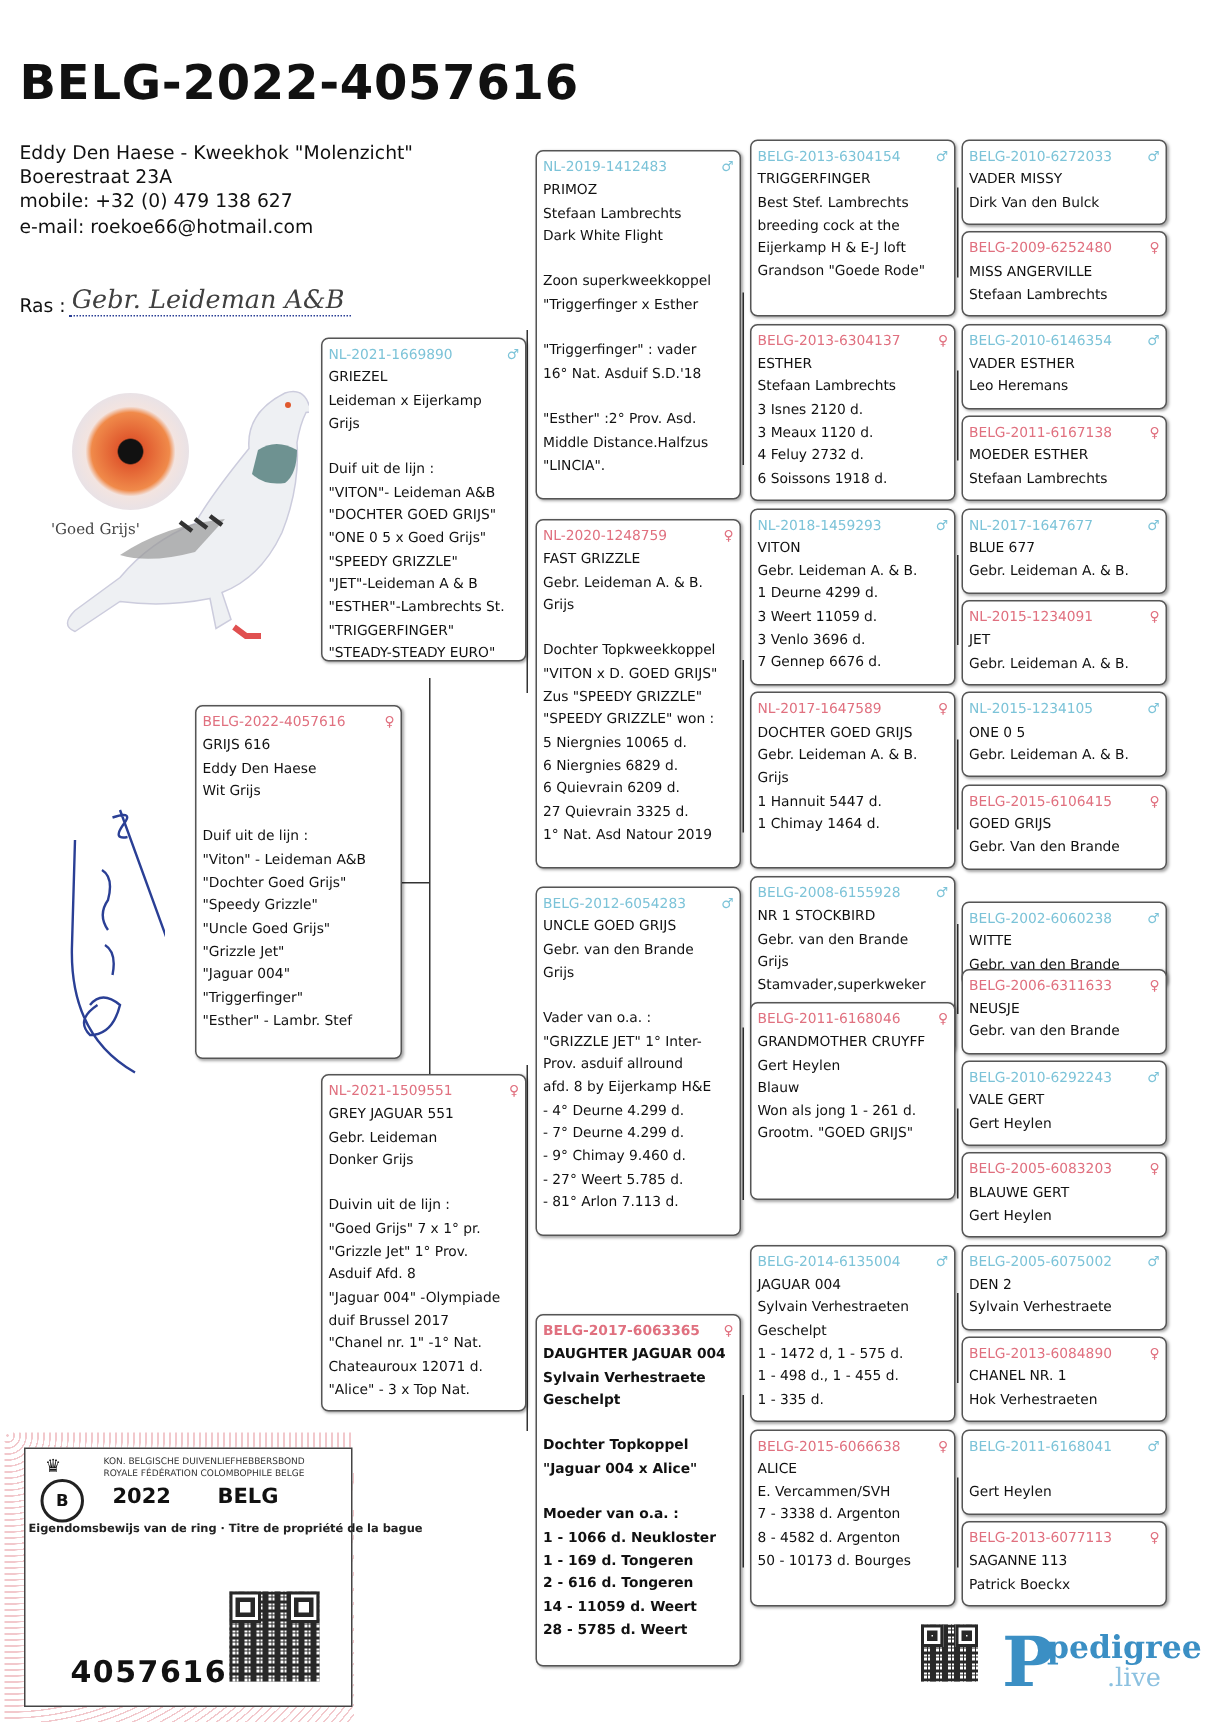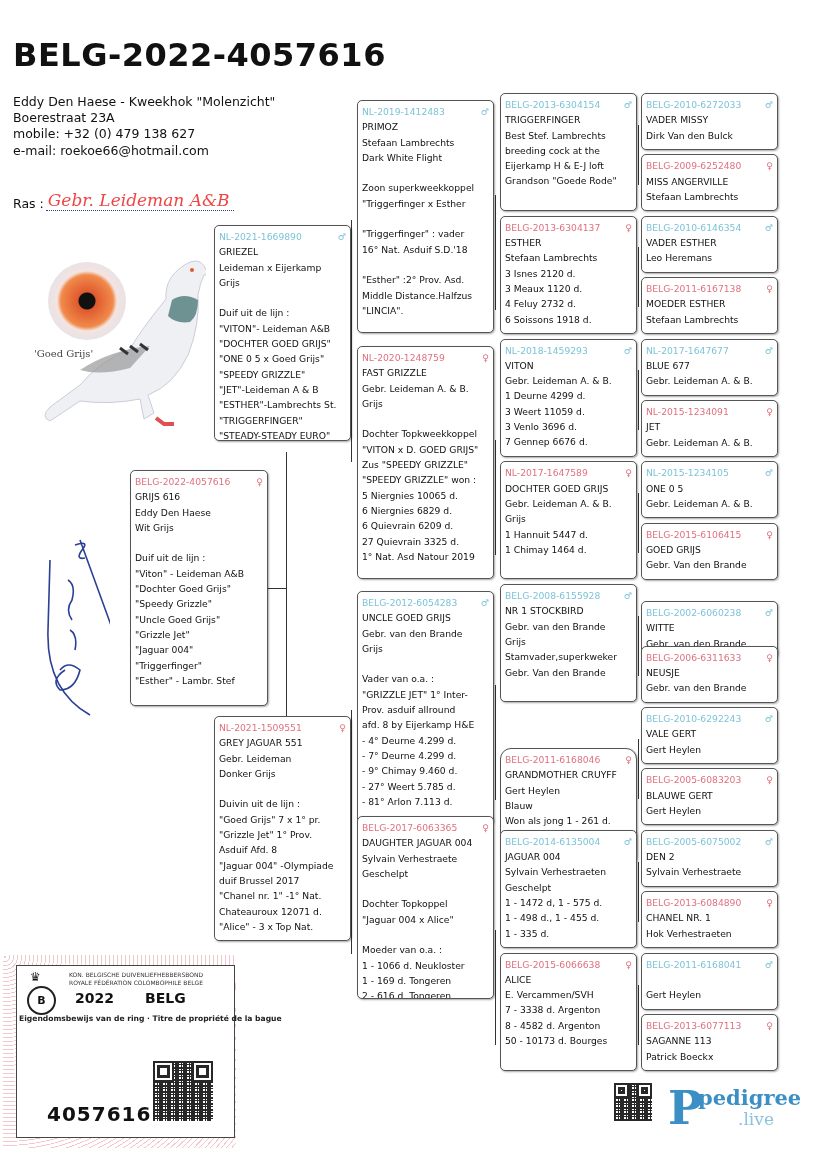--- a/index.html
+++ b/index.html
@@ -1,21 +1,21 @@
 <!DOCTYPE html>
 <html><head>
 <meta charset="utf-8">
 <style>
   html,body{margin:0;padding:0;background:#fff;}
   body{width:820px;height:1154px;position:relative;overflow:hidden;font-family:"DejaVu Sans","Liberation Sans",sans-serif;color:#111;}
   .title{position:absolute;left:13px;top:36px;font-size:32px;font-weight:bold;letter-spacing:0.5px;font-family:"DejaVu Sans",sans-serif;}
   .owner{position:absolute;left:13px;top:94px;font-size:12.5px;line-height:16.2px;}
   .owner div{white-space:nowrap;}
   .ras{position:absolute;left:13px;top:190px;font-size:12.5px;display:flex;align-items:flex-end;}
-  .ras .hand{font-family:"DejaVu Serif",serif;font-style:italic;color:#ef4444;font-size:17px;margin-left:2px;border-bottom:1px dotted #2a3f95;padding:0 4px 0 2px;}
+  .ras .hand{font-family:"DejaVu Serif",serif;font-style:italic;color:#404040;font-size:17px;margin-left:2px;border-bottom:1px dotted #2a3f95;padding:0 4px 0 2px;}
   .photo{position:absolute;left:10px;top:228px;width:196px;height:200px;background:#fff;overflow:hidden;}
   .photo .eye{position:absolute;left:38px;top:34px;width:78px;height:78px;border-radius:50%;background:radial-gradient(circle at 50% 50%,#111 0 8px,#e0592e 9px,#f08a4a 26px,#f3e4e0 30px,#e9e2e6 39px);}
   .photo .cap{position:absolute;left:24px;top:120px;font-family:"DejaVu Serif",serif;font-size:10px;color:#444;}
   .photo .bird{position:absolute;left:30px;top:22px;width:170px;height:180px;}
   .photo .base{position:absolute;left:0;bottom:0;width:196px;height:22px;background:linear-gradient(#6fb5d9,#3d8cc4);}
   .photo .base span{position:absolute;left:10px;top:6px;font-size:7px;color:#e8f4fb;font-family:"DejaVu Serif",serif;}
   .sig{position:absolute;left:20px;top:520px;width:90px;height:200px;}
   .box{position:absolute;border:1.3px solid #555;border-radius:5px;background:#fff;box-shadow:1px 1px 2px rgba(0,0,0,0.35);box-sizing:border-box;padding:3px 4px 0 4px;font-size:9.2px;line-height:15.3px;overflow:hidden;}
   .box .ring{display:flex;justify-content:space-between;font-size:9.2px;}
   .box .ring.m{color:#7cc3d8;}
@@ -202,21 +202,21 @@
       <div class="ln">Vader van o.a. :</div>
       <div class="ln">"GRIZZLE JET" 1° Inter-</div>
       <div class="ln">Prov. asduif allround</div>
       <div class="ln">afd. 8 by Eijerkamp H&amp;E</div>
       <div class="ln">- 4° Deurne 4.299 d.</div>
       <div class="ln">- 7° Deurne 4.299 d.</div>
       <div class="ln">- 9° Chimay 9.460 d.</div>
       <div class="ln">- 27° Weert 5.785 d.</div>
       <div class="ln">- 81° Arlon 7.113 d.</div>
     </div>
-    <div class="box" style="left: 357px; top: 816px; width: 137px; height: 183px;">
+    <div class="box" style="left: 357px; top: 876px; width: 137px; height: 235px; font-weight: bold;">
       <div class="ring f">
         <span>BELG-2017-6063365</span>
         <span>♀</span>
       </div>
       <div class="ln">DAUGHTER JAGUAR 004</div>
       <div class="ln">Sylvain Verhestraete</div>
       <div class="ln">Geschelpt</div>
       <div class="ln"></div>
       <div class="ln">Dochter Topkoppel</div>
       <div class="ln">"Jaguar 004 x Alice"</div>
@@ -278,21 +278,21 @@
       <div class="ring m">
         <span>BELG-2008-6155928</span>
         <span>♂</span>
       </div>
       <div class="ln">NR 1 STOCKBIRD</div>
       <div class="ln">Gebr. van den Brande</div>
       <div class="ln">Grijs</div>
       <div class="ln">Stamvader,superkweker</div>
       <div class="ln">Gebr. Van den Brande</div>
     </div>
-    <div class="box" style="left: 500px; top: 748px; width: 137px; height: 118px; border-radius: 11px;">
+    <div class="box" style="left: 500px; top: 668px; width: 137px; height: 132px;">
       <div class="ring f">
         <span>BELG-2011-6168046</span>
         <span>♀</span>
       </div>
       <div class="ln">GRANDMOTHER CRUYFF</div>
       <div class="ln">Gert Heylen</div>
       <div class="ln">Blauw</div>
       <div class="ln">Won als jong 1 - 261 d.</div>
       <div class="ln">Grootm. "GOED GRIJS"</div>
     </div>

